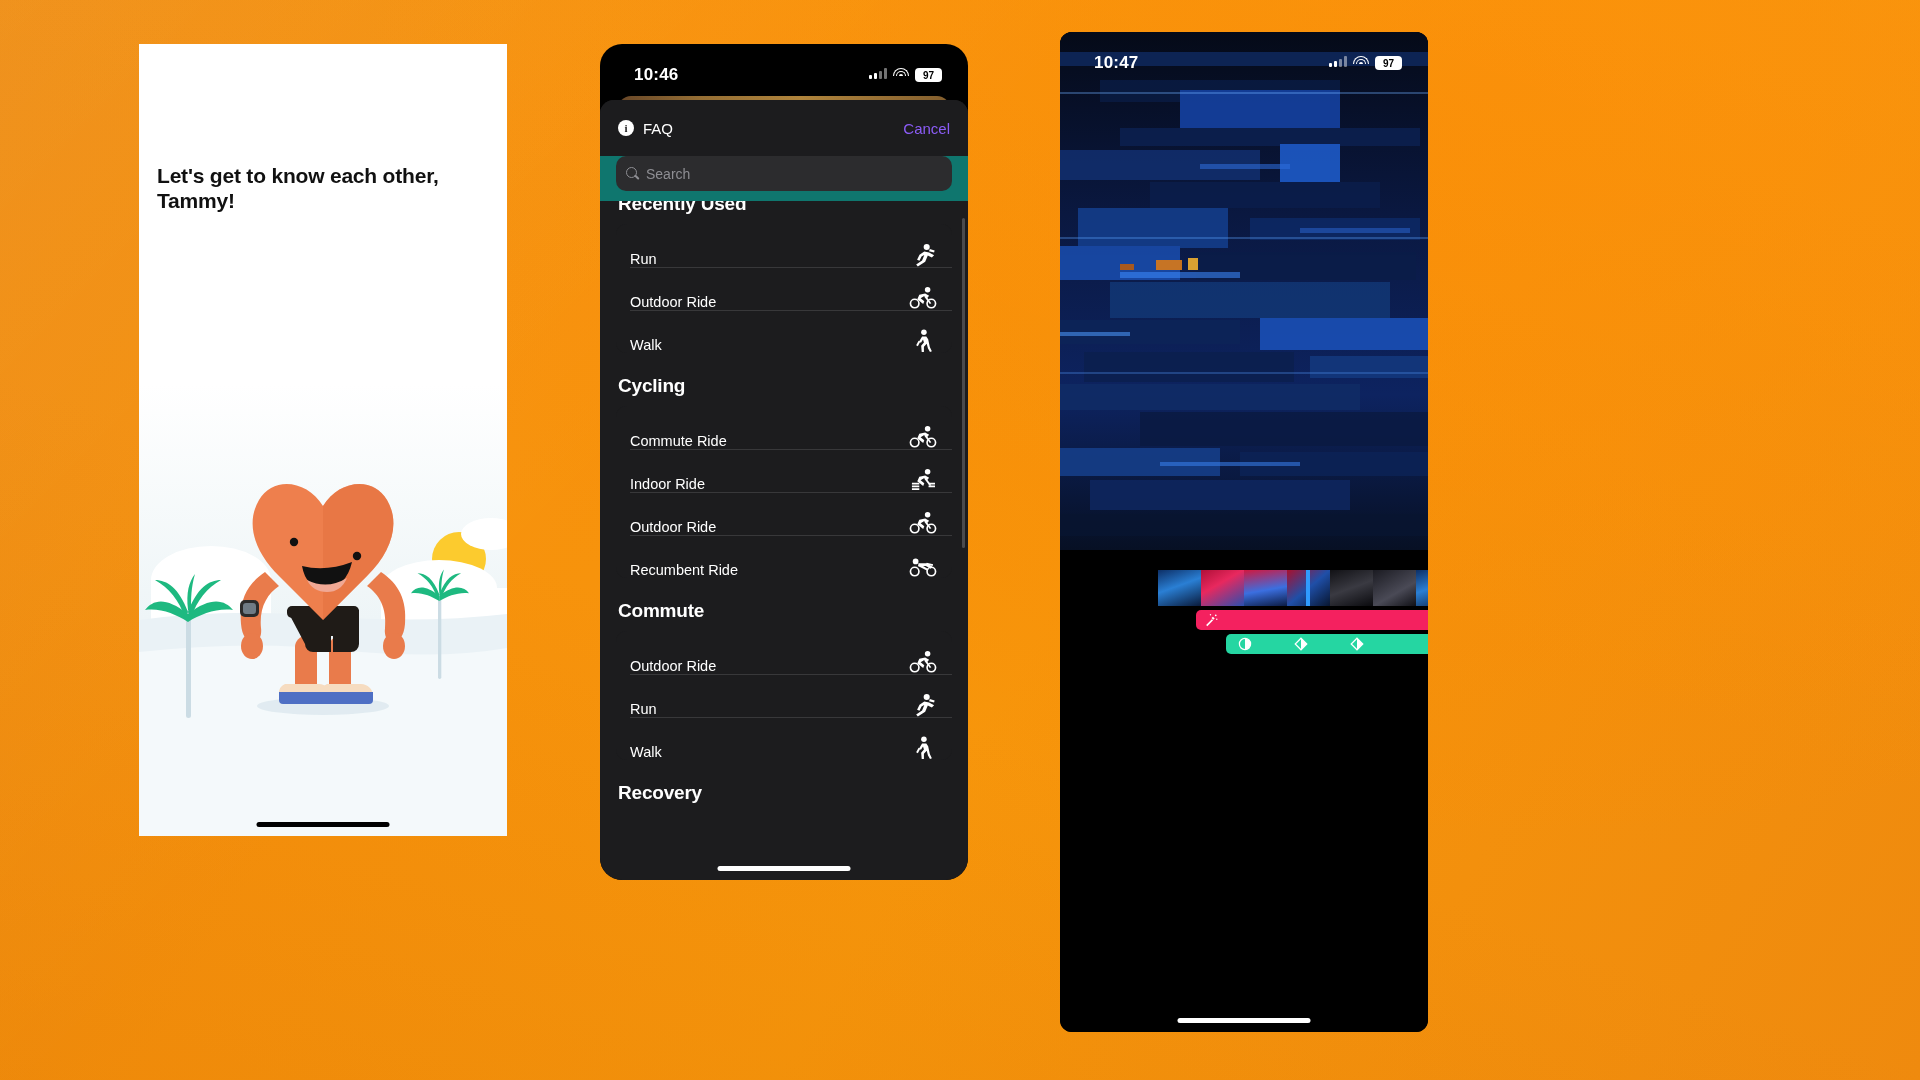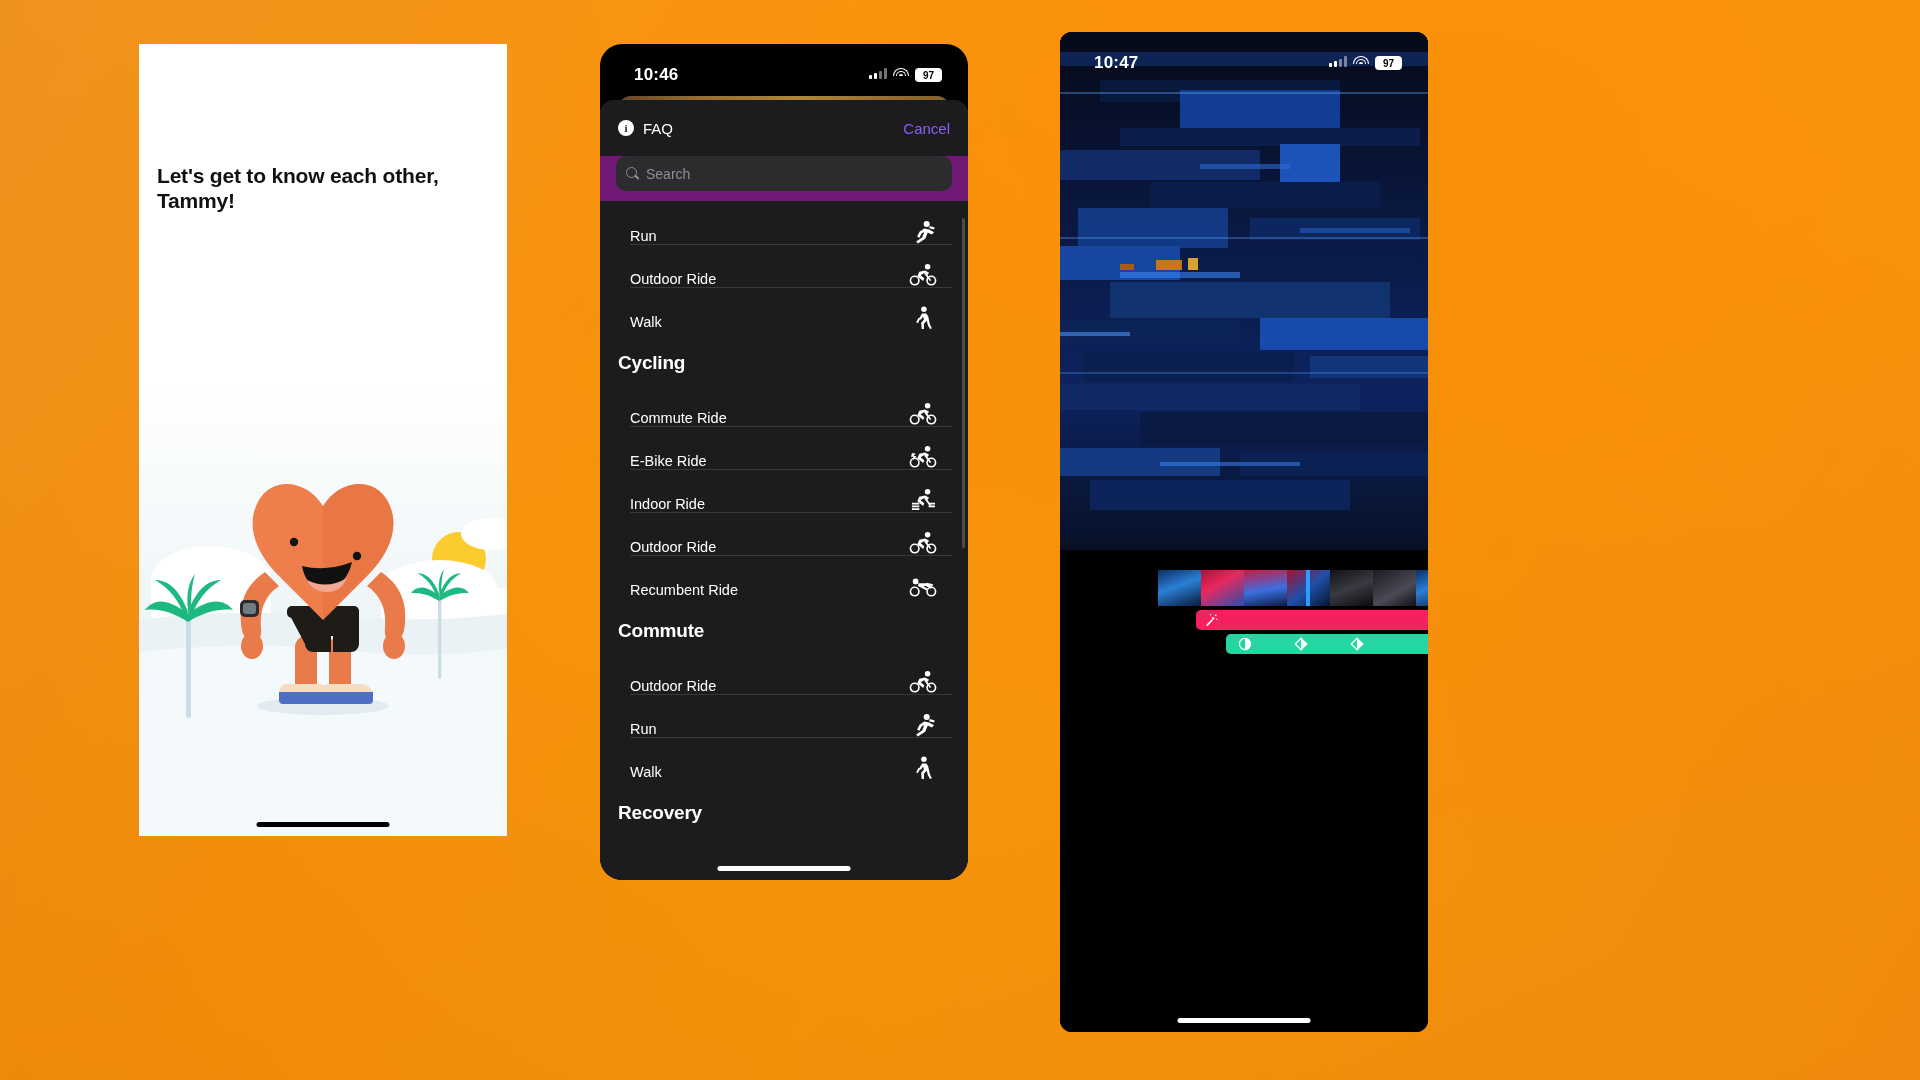--- a/index.html
+++ b/index.html
@@ -95,21 +95,21 @@
     padding:0 18px; position:relative; z-index:20; background:#1C1C1E;
   }
   .sheet-title { display:flex; align-items:center; gap:9px; color:#fff; font-size:15px; }
   .info-icon {
     width:16px; height:16px; border-radius:50%; background:#fff; color:#1C1C1E;
     font-size:11px; font-weight:700; font-family:"Liberation Serif", serif;
     display:flex; align-items:center; justify-content:center; line-height:1;
   }
   .cancel-btn { color:#8b5cf6; font-size:15px; background:none; border:none; cursor:pointer;
                 font-family:"Liberation Sans", sans-serif; }
-  .searchbar-wrap { padding:0 16px 10px; position:relative; z-index:20; background:#701a75; }
+  .searchbar-wrap { padding:0 16px 10px; position:relative; z-index:20; background:#0f766e; }
   .searchbar {
     height:35px; border-radius:10px; background:#2C2C2E;
     display:flex; align-items:center; gap:7px; padding:0 10px;
   }
   .search-glyph { width:13px; height:13px; position:relative; flex:none; }
   .search-glyph::before{
     content:""; position:absolute; left:0; top:0; width:9px; height:9px;
     border:1.6px solid #8E8E93; border-radius:50%;
   }
   .search-glyph::after{
@@ -294,20 +294,21 @@
 
       <div class="searchbar-wrap">
         <div class="searchbar">
           <span class="search-glyph"></span>
           <span class="search-ph">Search</span>
         </div>
       </div>
 
       <div class="scroller">
 
+        <div class="sec-head clipped">Recently Used</div>
         <div class="group">
           <div class="row">
             <span class="row-label">Run</span>
             <span class="row-icon">
               <svg viewBox="0 0 32 26">
                   <circle cx="20" cy="4.4" r="3.3"></circle>
                   <path d="M17.4 9.2 L12.2 12.6 L9.6 18.2 L12.2 19.2 L14.4 14.6 L17.4 13 L15 19 L8.6 23.4 L10.4 25.4 L18.4 20.4 L21.2 13.6 L25.6 15.8 L28 13.4 L22.6 10.2 Z"></path>
                   <path d="M23.4 6.6 L28.6 8.2 L28 10.4 L22.6 9 Z"></path>
                 </svg>
             </span>
@@ -340,33 +341,20 @@
         <div class="group">
           <div class="row">
             <span class="row-label">Commute Ride</span>
             <span class="row-icon">
               <svg viewBox="0 0 32 26">
                   <circle cx="21" cy="4" r="3"></circle>
                   <circle cx="7" cy="19" r="4.6" fill="none" stroke="#fff" stroke-width="1.8"></circle>
                   <circle cx="25" cy="19" r="4.6" fill="none" stroke="#fff" stroke-width="1.8"></circle>
                   <path d="M12 9.6 L18.4 8 L22.6 10.6 L20.6 13 L17 11.2 L13.4 13.2 L17.4 16.6 L16.2 19.4 L9.8 14.4 Z"></path>
                   <path d="M19 10.4 L25 18.6 L23.4 19.6 L17.6 11.8 Z"></path>
-                </svg>
-            </span>
-          </div>
-          <div class="row">
-            <span class="row-label">E-Bike Ride</span>
-            <span class="row-icon">
-              <svg viewBox="0 0 32 26">
-                  <circle cx="21" cy="4" r="3"></circle>
-                  <circle cx="7" cy="19" r="4.6" fill="none" stroke="#fff" stroke-width="1.8"></circle>
-                  <circle cx="25" cy="19" r="4.6" fill="none" stroke="#fff" stroke-width="1.8"></circle>
-                  <path d="M12 9.6 L18.4 8 L22.6 10.6 L20.6 13 L17 11.2 L13.4 13.2 L17.4 16.6 L16.2 19.4 L9.8 14.4 Z"></path>
-                  <path d="M19 10.4 L25 18.6 L23.4 19.6 L17.6 11.8 Z"></path>
-                  <path d="M4 9 L8 9 L6 12 L9 12 L4.5 17 L5.8 12.8 L3 12.8 Z"></path>
                 </svg>
             </span>
           </div>
           <div class="row">
             <span class="row-label">Indoor Ride</span>
             <span class="row-icon">
               <svg viewBox="0 0 32 26">
                   <circle cx="21" cy="4" r="3"></circle>
                   <path d="M12 9.6 L18.4 8 L22.6 10.6 L20.6 13 L17 11.2 L13.4 13.2 L17.4 16.6 L16.2 19.4 L9.8 14.4 Z"></path>
                   <path d="M19 10.4 L25 18.6 L23.4 19.6 L17.6 11.8 Z"></path>

